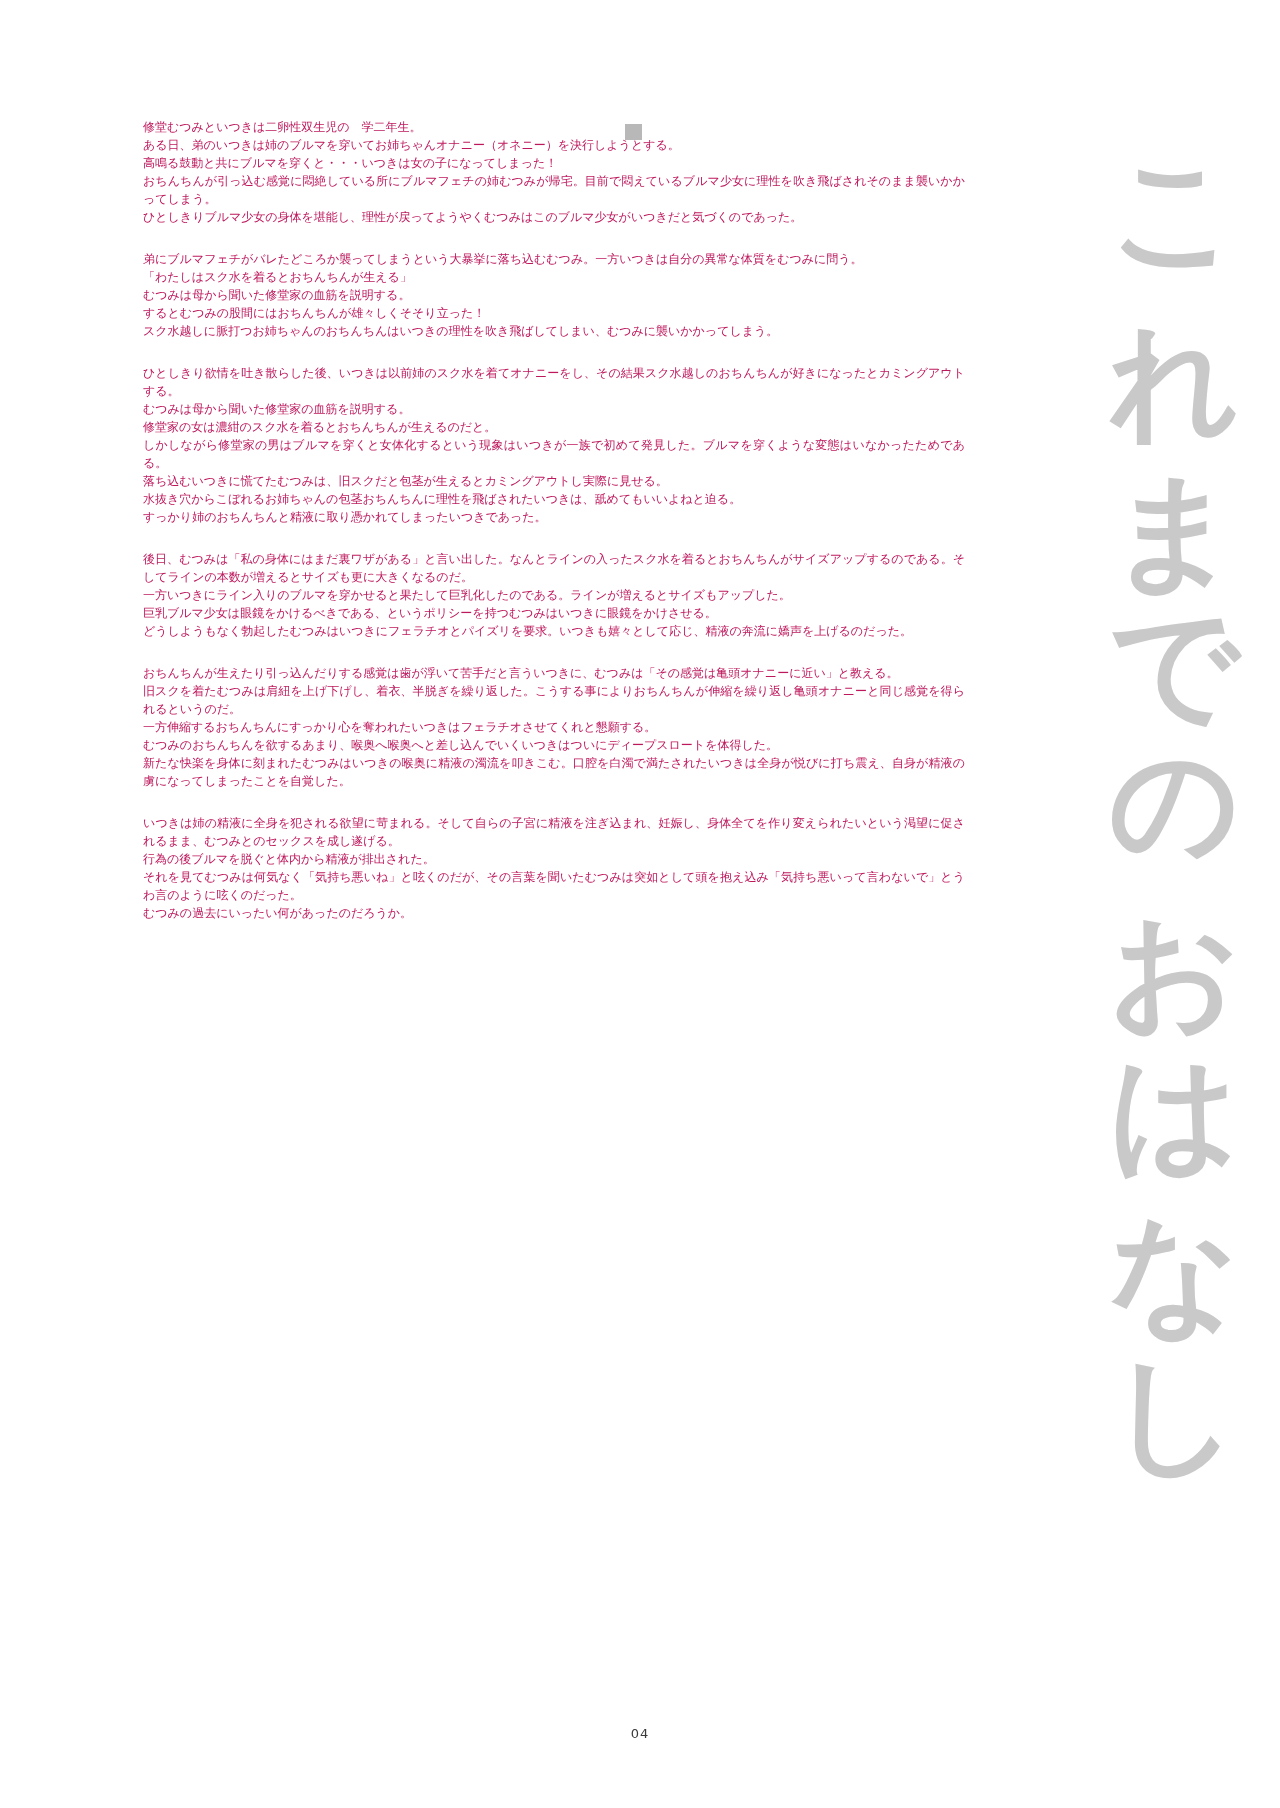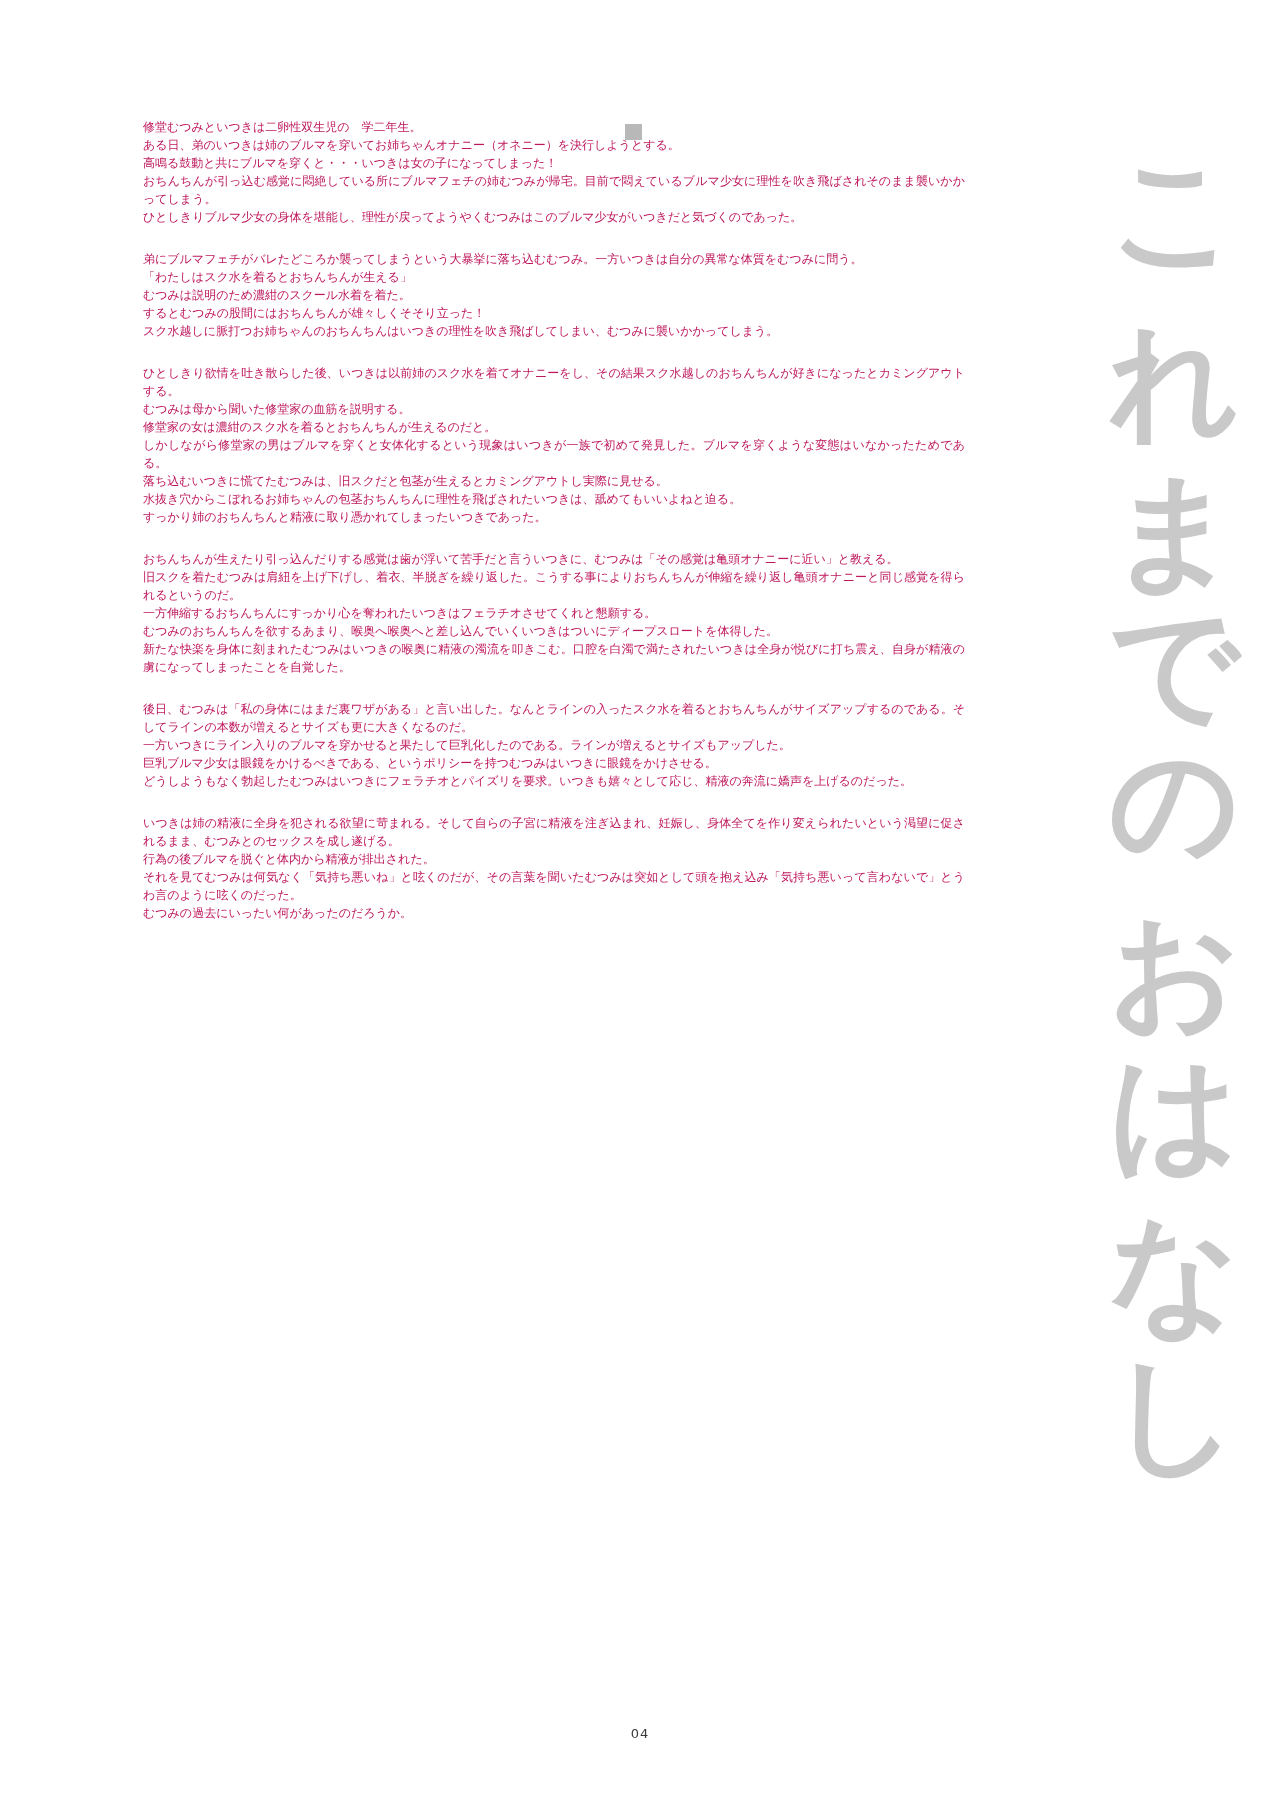--- a/index.html
+++ b/index.html
@@ -90,39 +90,39 @@
   <div class="vertical-title">これまでのおはなし</div>
 
   <div class="body-text">
     <p class="para">修堂むつみといつきは二卵性双生児の　学二年生。
 ある日、弟のいつきは姉のブルマを穿いてお姉ちゃんオナニー（オネニー）を決行しようとする。
 高鳴る鼓動と共にブルマを穿くと・・・いつきは女の子になってしまった！
 おちんちんが引っ込む感覚に悶絶している所にブルマフェチの姉むつみが帰宅。目前で悶えているブルマ少女に理性を吹き飛ばされそのまま襲いかかってしまう。
 ひとしきりブルマ少女の身体を堪能し、理性が戻ってようやくむつみはこのブルマ少女がいつきだと気づくのであった。</p>
     <p class="para">弟にブルマフェチがバレたどころか襲ってしまうという大暴挙に落ち込むむつみ。一方いつきは自分の異常な体質をむつみに問う。
 「わたしはスク水を着るとおちんちんが生える」
-むつみは説明のため濃紺のスクール水着を着た。
+むつみは母から聞いた修堂家の血筋を説明する。
 するとむつみの股間にはおちんちんが雄々しくそそり立った！
 スク水越しに脈打つお姉ちゃんのおちんちんはいつきの理性を吹き飛ばしてしまい、むつみに襲いかかってしまう。</p>
     <p class="para">ひとしきり欲情を吐き散らした後、いつきは以前姉のスク水を着てオナニーをし、その結果スク水越しのおちんちんが好きになったとカミングアウトする。
 むつみは母から聞いた修堂家の血筋を説明する。
 修堂家の女は濃紺のスク水を着るとおちんちんが生えるのだと。
 しかしながら修堂家の男はブルマを穿くと女体化するという現象はいつきが一族で初めて発見した。ブルマを穿くような変態はいなかったためである。
 落ち込むいつきに慌てたむつみは、旧スクだと包茎が生えるとカミングアウトし実際に見せる。
 水抜き穴からこぼれるお姉ちゃんの包茎おちんちんに理性を飛ばされたいつきは、舐めてもいいよねと迫る。
 すっかり姉のおちんちんと精液に取り憑かれてしまったいつきであった。</p>
+    <p class="para">後日、むつみは「私の身体にはまだ裏ワザがある」と言い出した。なんとラインの入ったスク水を着るとおちんちんがサイズアップするのである。そしてラインの本数が増えるとサイズも更に大きくなるのだ。
+一方いつきにライン入りのブルマを穿かせると果たして巨乳化したのである。ラインが増えるとサイズもアップした。
+巨乳ブルマ少女は眼鏡をかけるべきである、というポリシーを持つむつみはいつきに眼鏡をかけさせる。
+どうしようもなく勃起したむつみはいつきにフェラチオとパイズリを要求。いつきも嬉々として応じ、精液の奔流に嬌声を上げるのだった。</p>
     <p class="para">おちんちんが生えたり引っ込んだりする感覚は歯が浮いて苦手だと言ういつきに、むつみは「その感覚は亀頭オナニーに近い」と教える。
 旧スクを着たむつみは肩紐を上げ下げし、着衣、半脱ぎを繰り返した。こうする事によりおちんちんが伸縮を繰り返し亀頭オナニーと同じ感覚を得られるというのだ。
 一方伸縮するおちんちんにすっかり心を奪われたいつきはフェラチオさせてくれと懇願する。
 むつみのおちんちんを欲するあまり、喉奥へ喉奥へと差し込んでいくいつきはついにディープスロートを体得した。
 新たな快楽を身体に刻まれたむつみはいつきの喉奥に精液の濁流を叩きこむ。口腔を白濁で満たされたいつきは全身が悦びに打ち震え、自身が精液の虜になってしまったことを自覚した。</p>
-    <p class="para">後日、むつみは「私の身体にはまだ裏ワザがある」と言い出した。なんとラインの入ったスク水を着るとおちんちんがサイズアップするのである。そしてラインの本数が増えるとサイズも更に大きくなるのだ。
-一方いつきにライン入りのブルマを穿かせると果たして巨乳化したのである。ラインが増えるとサイズもアップした。
-巨乳ブルマ少女は眼鏡をかけるべきである、というポリシーを持つむつみはいつきに眼鏡をかけさせる。
-どうしようもなく勃起したむつみはいつきにフェラチオとパイズリを要求。いつきも嬉々として応じ、精液の奔流に嬌声を上げるのだった。</p>
     <p class="para">いつきは姉の精液に全身を犯される欲望に苛まれる。そして自らの子宮に精液を注ぎ込まれ、妊娠し、身体全てを作り変えられたいという渇望に促されるまま、むつみとのセックスを成し遂げる。
 行為の後ブルマを脱ぐと体内から精液が排出された。
 それを見てむつみは何気なく「気持ち悪いね」と呟くのだが、その言葉を聞いたむつみは突如として頭を抱え込み「気持ち悪いって言わないで」とうわ言のように呟くのだった。
 むつみの過去にいったい何があったのだろうか。</p>
   </div>
 
   <div class="redaction"></div>
 
   <div class="page-number">04</div>
 

